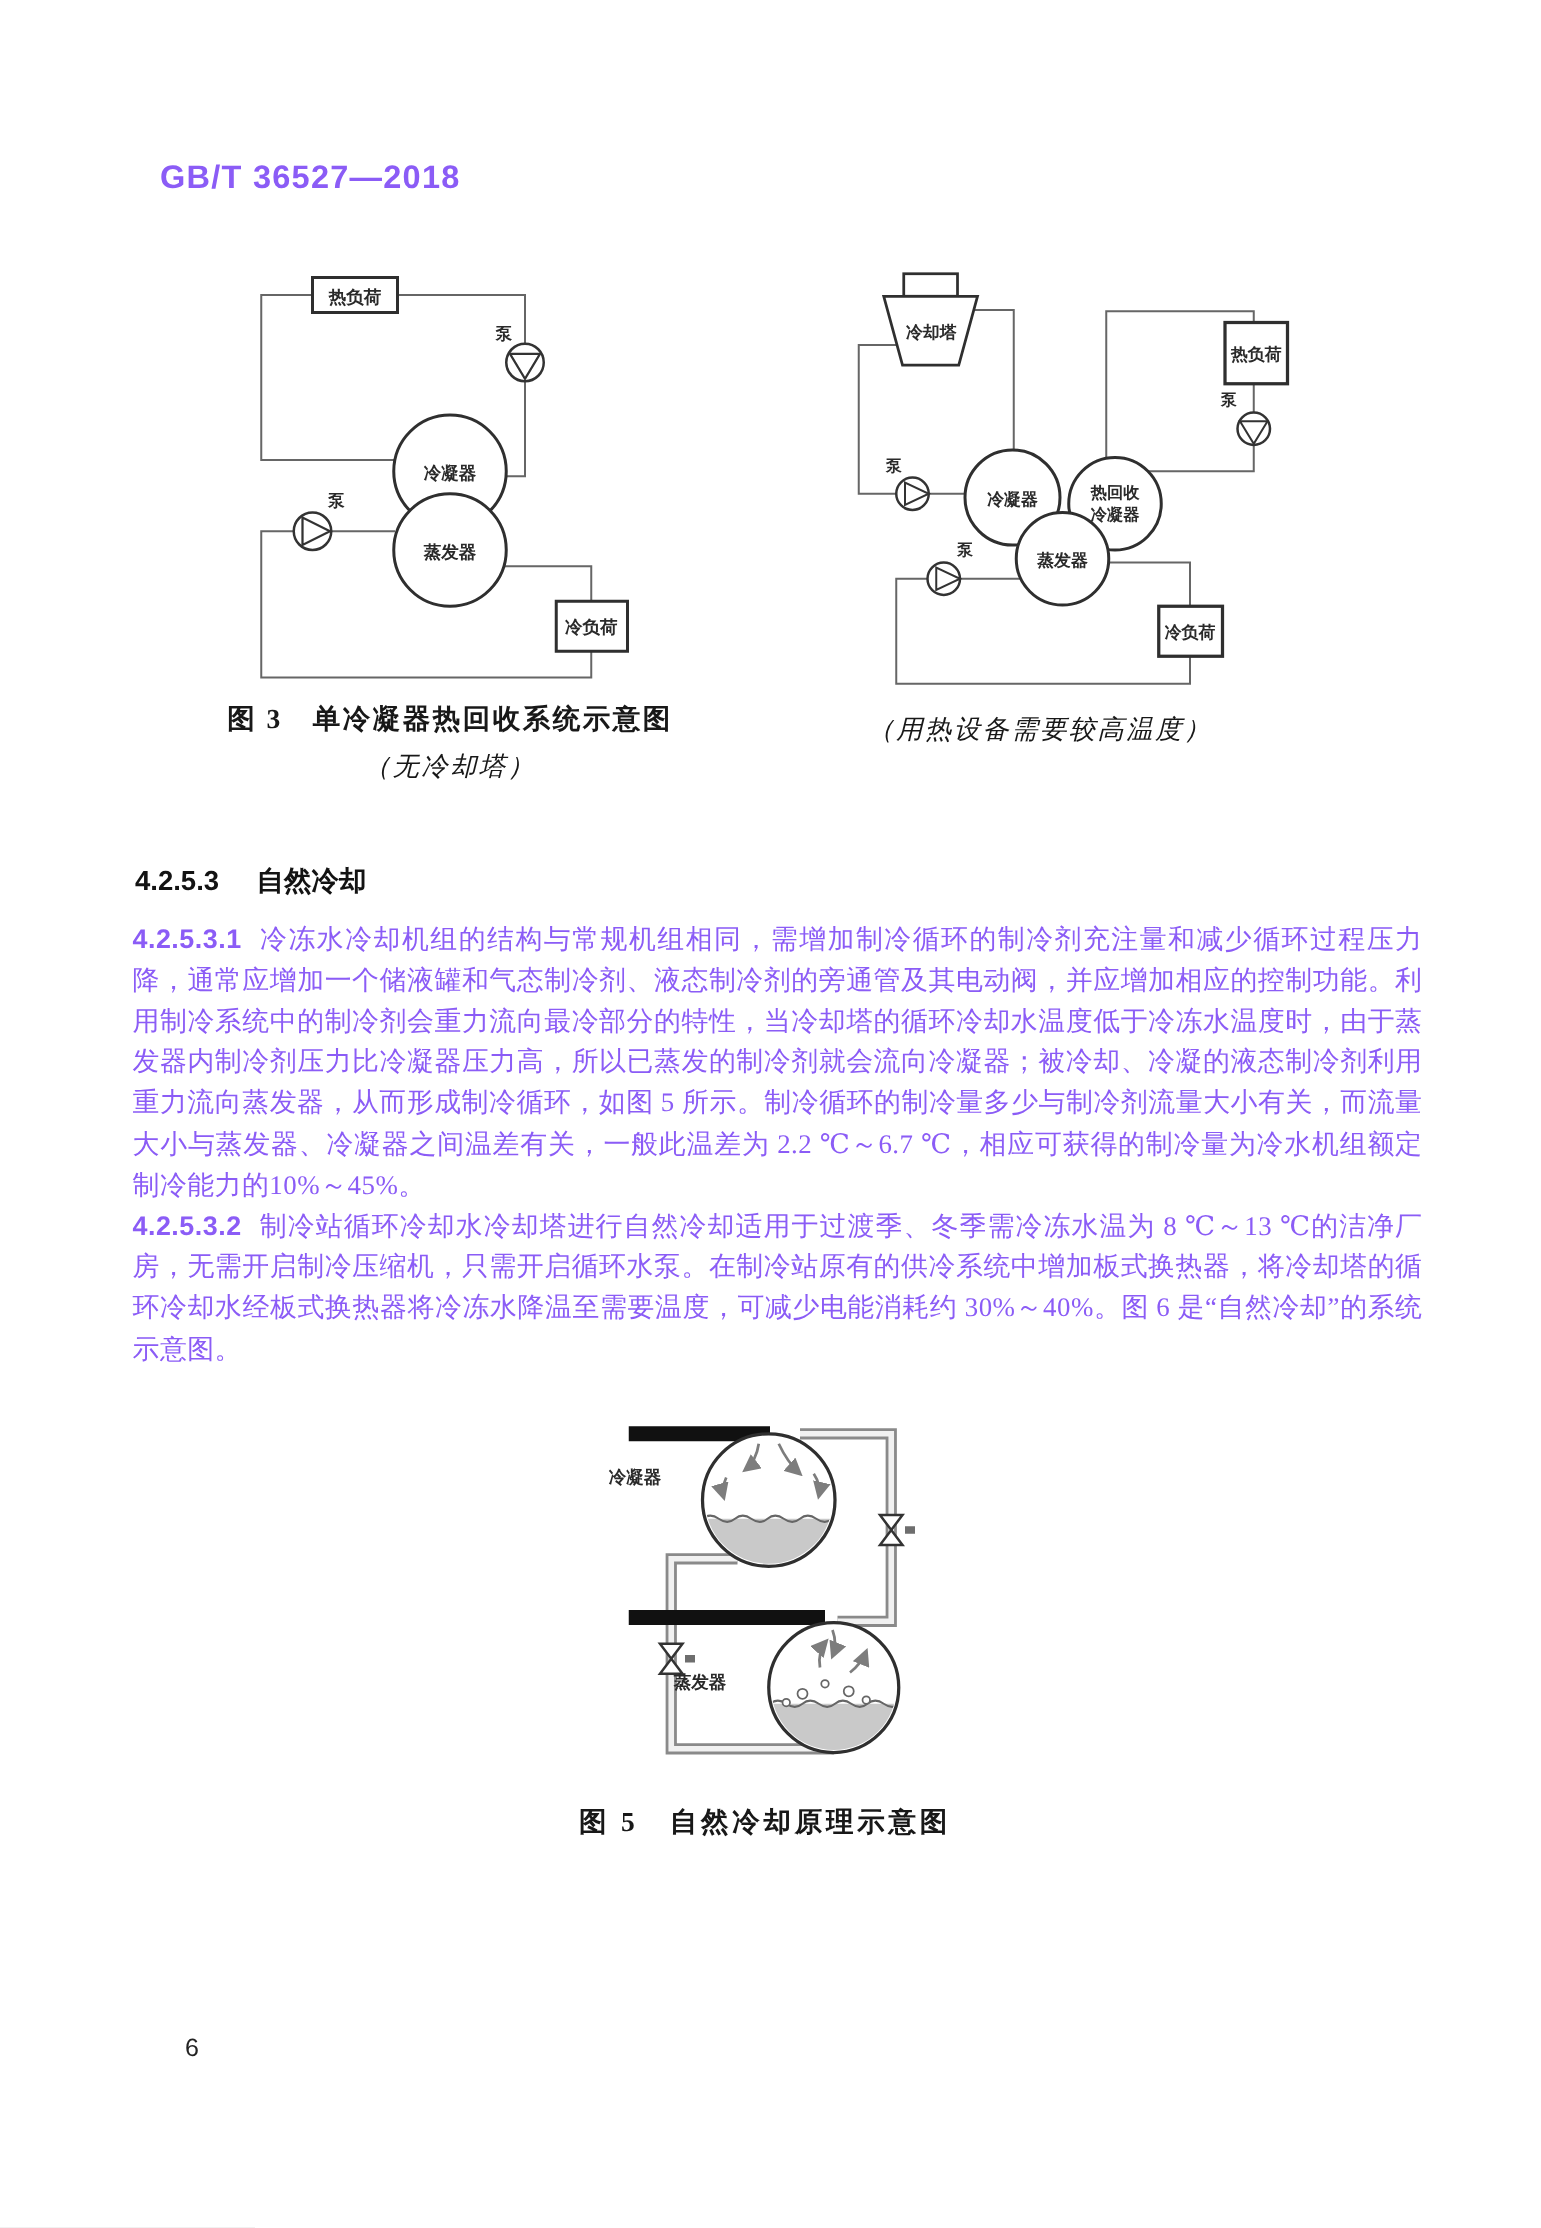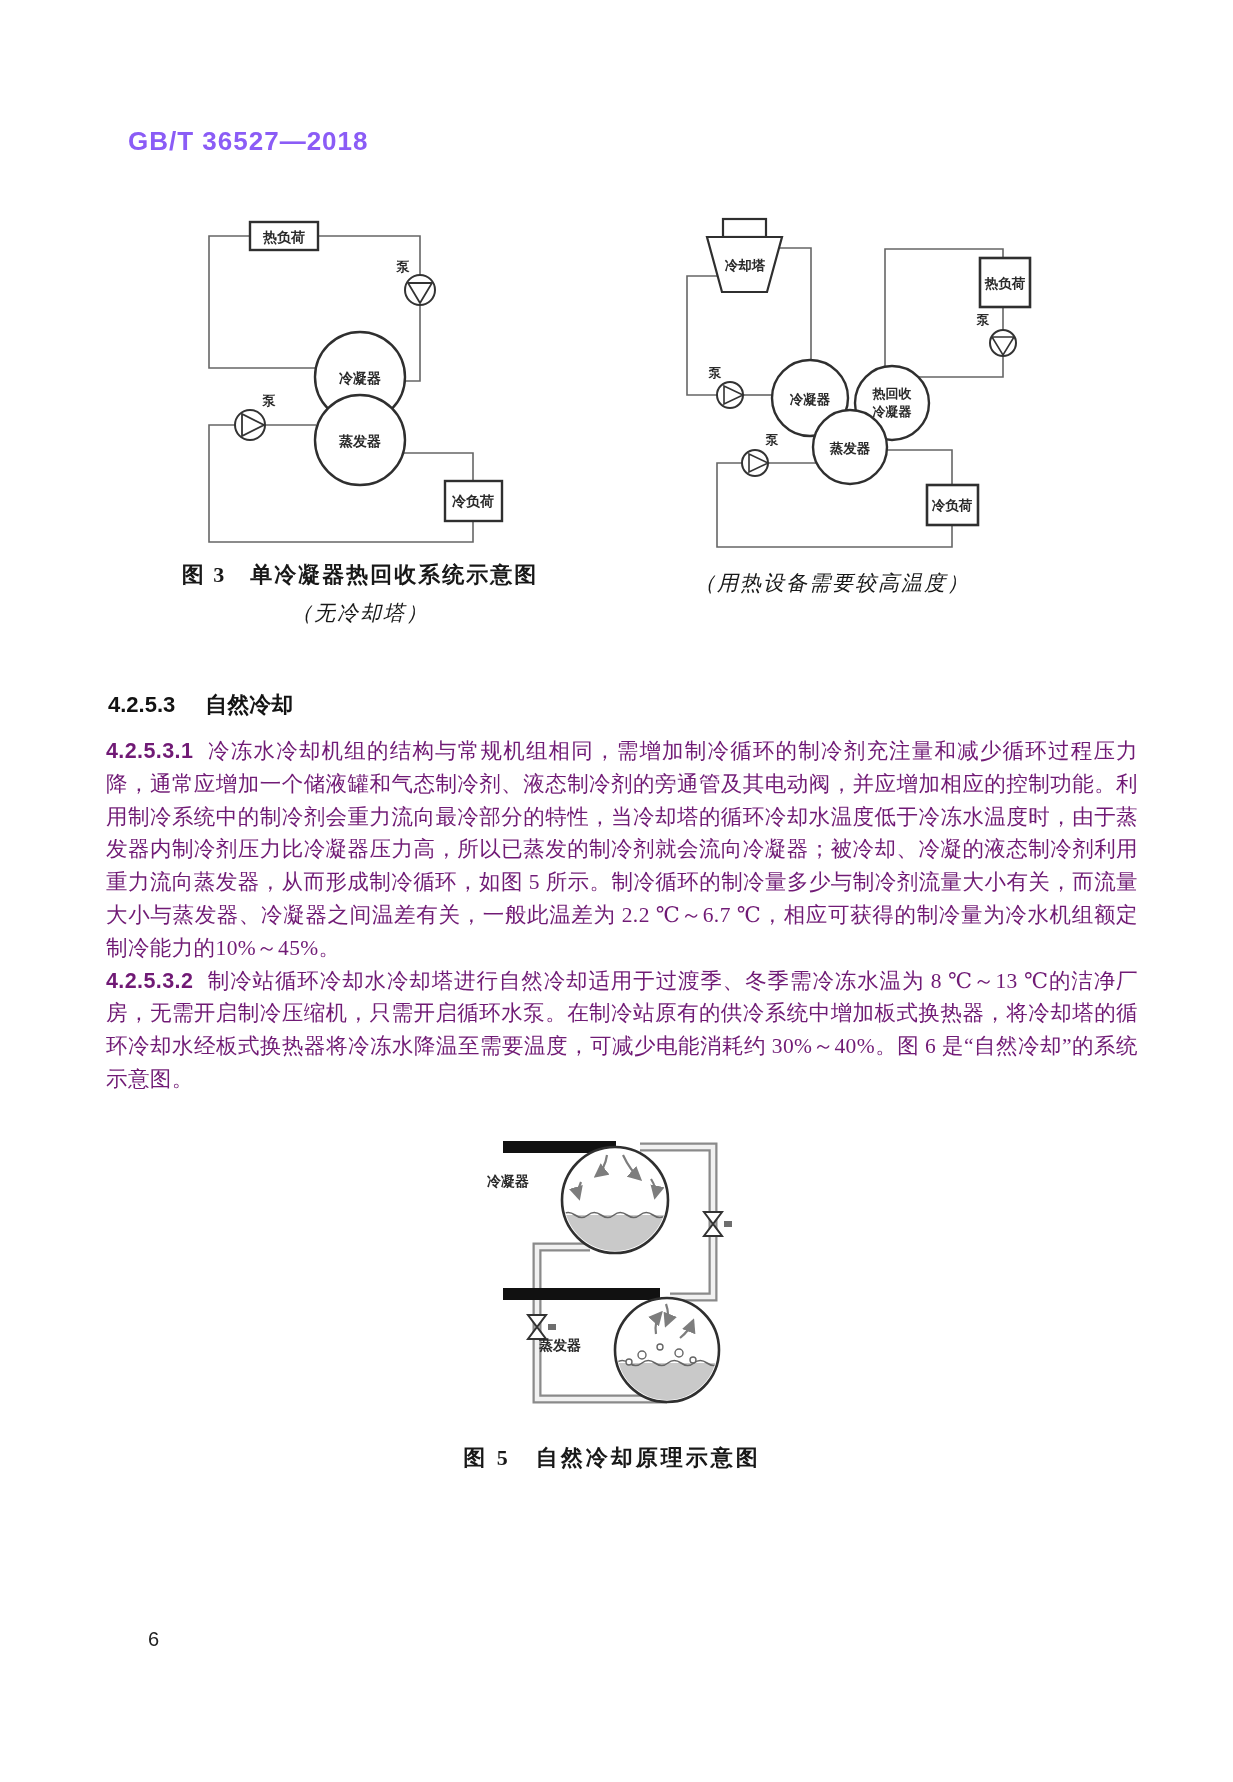--- a/index.html
+++ b/index.html
@@ -34,21 +34,21 @@
   .section-heading {
     position:absolute; left:108px; top:678px;
     font-size:22px; font-weight:bold; color:#131313;
     font-family:"Liberation Sans","DejaVu Sans",sans-serif;
     margin-top:12px;
   }
   .section-heading .h-num { margin-right:30px; }
   .body-text {
     position:absolute; left:106px; top:735px; width:1032px;
     font-size:21.5px; line-height:32.8px;
-    text-align:justify; color:#701a75; letter-spacing:0.4px;
+    text-align:justify; color:#8b5cf6; letter-spacing:0.4px;
   }
   .body-text p { margin:0; }
   .clause-num { font-weight:bold; margin-right:14px; font-family:"Liberation Sans","DejaVu Sans",sans-serif; }
   .page-number {
     position:absolute; left:148px; top:1628px;
     font-size:20px; color:#222;
     font-family:"Liberation Sans","DejaVu Sans",sans-serif;
   }
   svg text {
     font-family:"Liberation Sans","DejaVu Sans",sans-serif;

